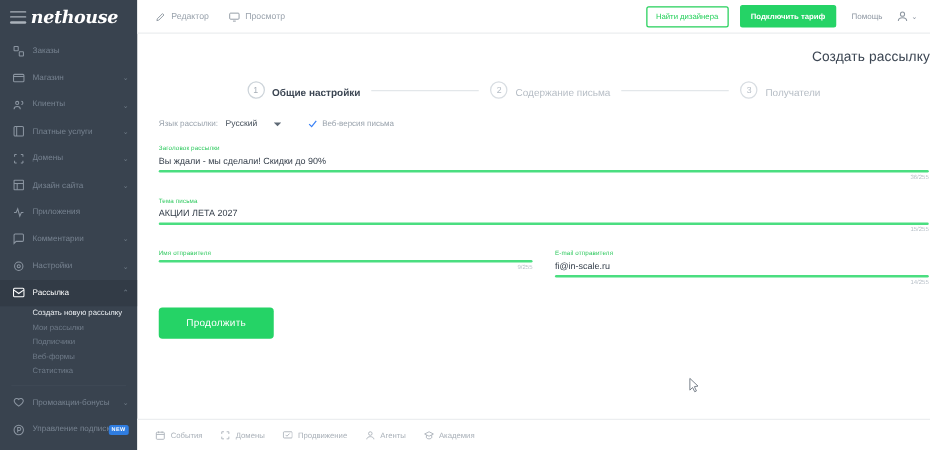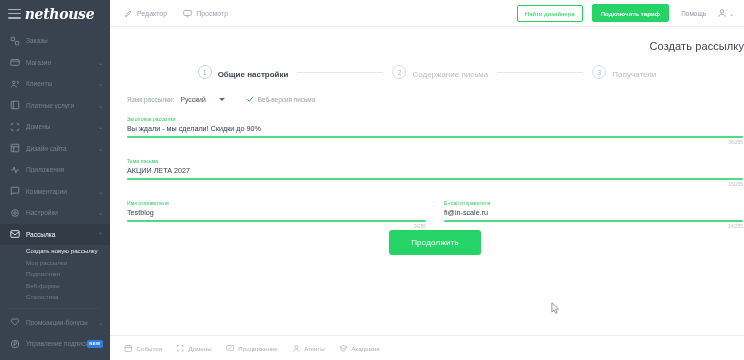--- a/index.html
+++ b/index.html
@@ -145,21 +145,21 @@
   .field .underline { height: 1.6px; background: #4ade80; border-radius: 1px; }
   .field .counter {
     font-size: 4.8px; color: #b7bfc7; text-align: right;
     margin-top: 2.5px; filter: blur(.25px);
   }
   .field.fullw .underline { width: 100%; }
 
   .two-col { display: flex; gap: 18px; }
   .two-col .field { flex: 1; min-width: 0; }
 
-  .btn-continue-wrap { display: flex; justify-content: center; margin-top: 1px; }
+  .btn-continue-wrap { display: flex; justify-content: flex-start; margin-top: 17px; }
   .btn-continue {
     background: #25d366; color: #fff; border: none; border-radius: 3px;
     font-size: 8px; padding: 8px 22px; cursor: pointer; letter-spacing: .2px;
   }
 
   .cursor { position: absolute; left: 441px; top: 275px; pointer-events: none; }
   .cursor svg { display: block; width: 9px; height: 13px; }
 
   .footer {
     height: 25px; flex: 0 0 25px; border-top: 1px solid #eceef0;
@@ -424,21 +424,20 @@
         <div class="field fullw">
           <div class="flabel">Тема письма</div>
           <div class="fvalue">АКЦИИ ЛЕТА 2027</div>
           <div class="underline"></div>
           <div class="counter">15/255</div>
         </div>
 
         <div class="two-col">
           <div class="field">
             <div class="flabel">Имя отправителя</div>
-            <div class="fvalue">Testblog</div>
             <div class="underline"></div>
             <div class="counter">9/255</div>
           </div>
           <div class="field">
             <div class="flabel">E-mail отправителя</div>
             <div class="fvalue">fi@in-scale.ru</div>
             <div class="underline"></div>
             <div class="counter">14/255</div>
           </div>
         </div>

